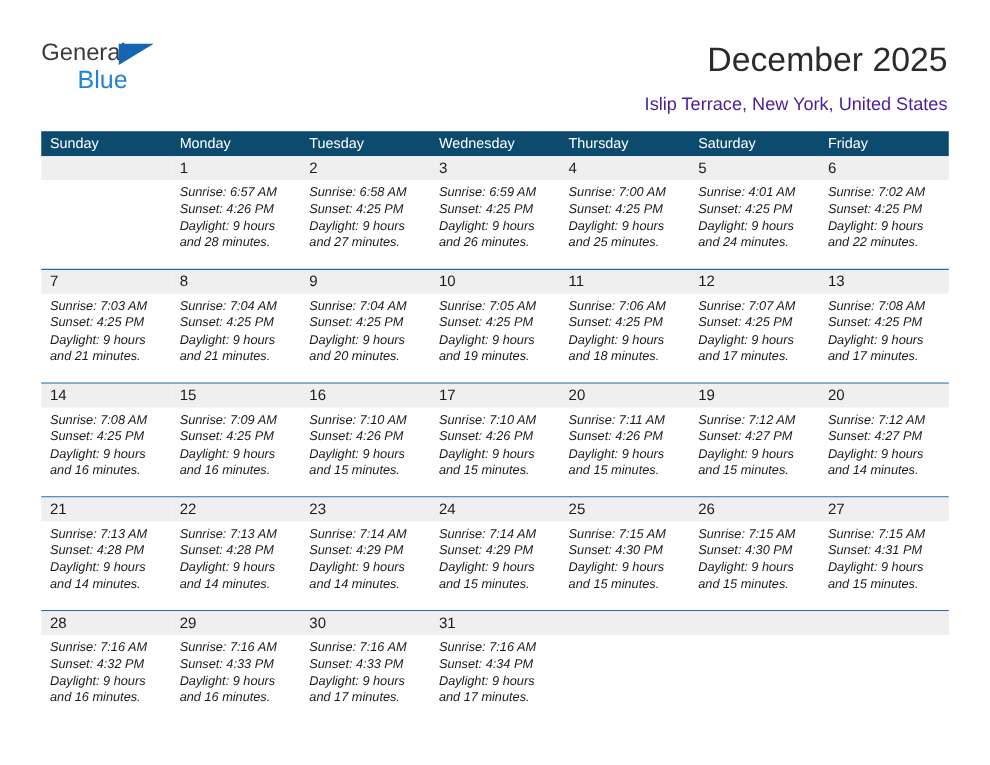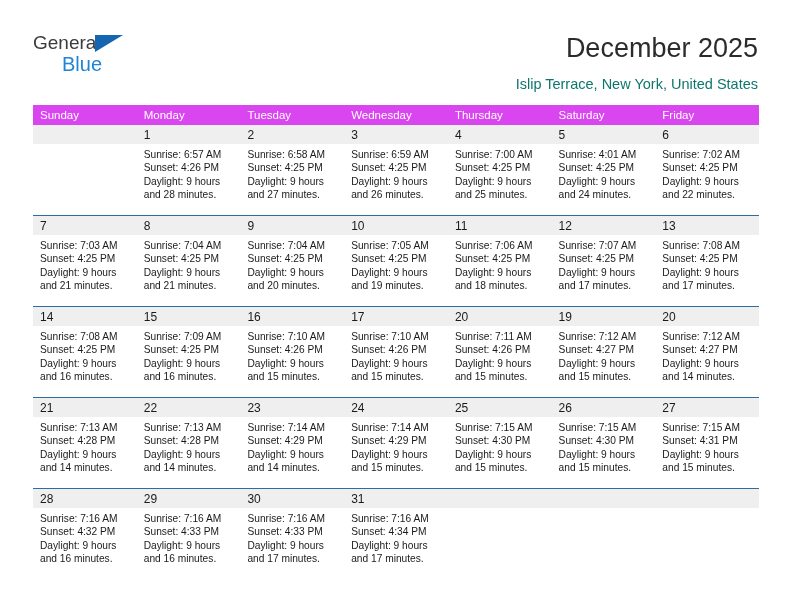--- a/index.html
+++ b/index.html
@@ -71,37 +71,37 @@
     color: #2b2b2b;
     line-height: 30px;
     text-align: right;
     white-space: nowrap;
   }
   .subtitle {
     position: absolute;
     right: 34px;
     top: 76px;
     font-size: 14.5px;
-    color: #0f766e;
+    color: #4c1d95;
     line-height: 16px;
     text-align: center;
     white-space: nowrap;
   }
 
   
   .calendar {
     position: absolute;
     left: 33px;
     top: 105px;
     width: 726px;
   }
   .weekday-row {
     display: flex;
     width: 726px;
-    background: #d946ef;
+    background: #0c4a6e;
     height: 20px;
   }
   .weekday {
     flex: 1 1 0;
     color: #ffffff;
     font-size: 11.5px;
     line-height: 20px;
     padding-left: 7px;
     box-sizing: border-box;
     white-space: nowrap;
@@ -129,20 +129,21 @@
     padding-left: 7px;
   }
   .day-number {
     font-size: 12px;
     line-height: 19px;
     color: #1a1a1a;
   }
   .day-info {
     padding: 4px 6px 0 7px;
     box-sizing: border-box;
+    font-style: italic;
   }
   .day-info div {
     font-size: 10.2px;
     line-height: 13.3px;
     color: #1a1a1a;
     white-space: nowrap;
   }
 </style>
 </head>
 <body>

